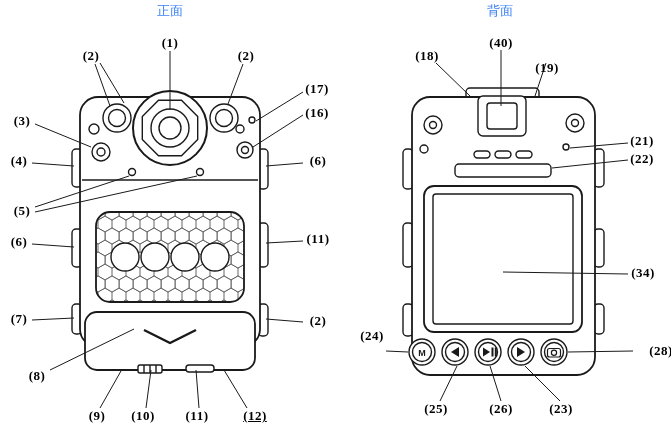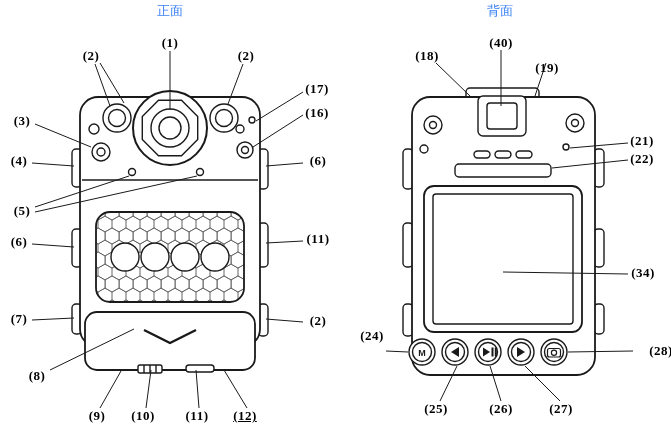--- a/index.html
+++ b/index.html
@@ -238,27 +238,27 @@
       <span class="callout" style="left: 318px; top: 161px;">(6)</span>
       <span class="callout" style="left: 22px; top: 211px;">(5)</span>
       <span class="callout" style="left: 19px; top: 242px;">(6)</span>
       <span class="callout" style="left: 318px; top: 239px;">(11)</span>
       <span class="callout" style="left: 19px; top: 319px;">(7)</span>
       <span class="callout" style="left: 318px; top: 321px;">(2)</span>
       <span class="callout" style="left: 37px; top: 376px;">(8)</span>
       <span class="callout" style="left: 97px; top: 416px;">(9)</span>
       <span class="callout" style="left: 143px; top: 416px;">(10)</span>
       <span class="callout" style="left: 197px; top: 416px;">(11)</span>
-      <span class="callout" style="left: 245px; top: 416px; text-decoration: underline;">(12)</span>
+      <span class="callout" style="left: 255px; top: 416px; text-decoration: underline;">(12)</span>
       <span class="callout" style="left: 427px; top: 56px;">(18)</span>
       <span class="callout" style="left: 501px; top: 43px;">(40)</span>
       <span class="callout" style="left: 547px; top: 68px;">(19)</span>
       <span class="callout" style="left: 642px; top: 141px;">(21)</span>
       <span class="callout" style="left: 642px; top: 159px;">(22)</span>
       <span class="callout" style="left: 643px; top: 273px;">(34)</span>
       <span class="callout" style="left: 372px; top: 336px;">(24)</span>
       <span class="callout" style="left: 661px; top: 351px;">(28)</span>
       <span class="callout" style="left: 436px; top: 409px;">(25)</span>
       <span class="callout" style="left: 501px; top: 409px;">(26)</span>
-      <span class="callout" style="left: 561px; top: 409px;">(27)</span>
+      <span class="callout" style="left: 561px; top: 409px;">(23)</span>
     </div>
 
 </div>
 
 </body></html>

